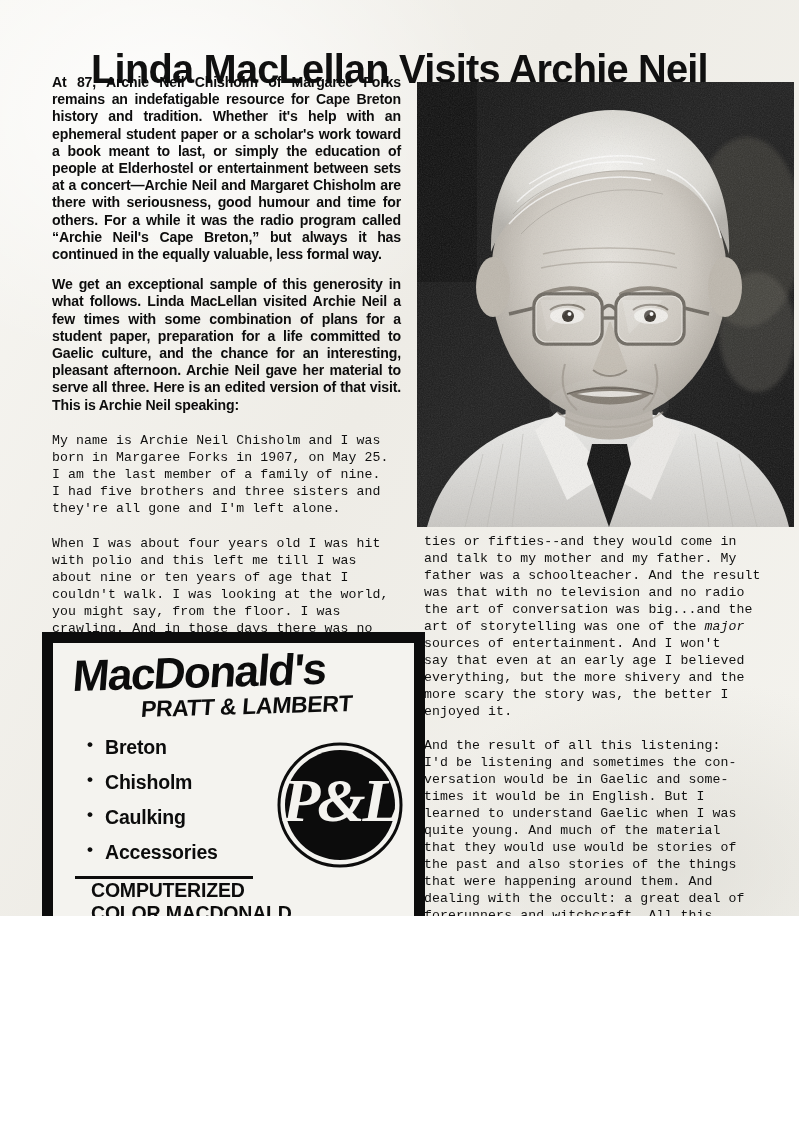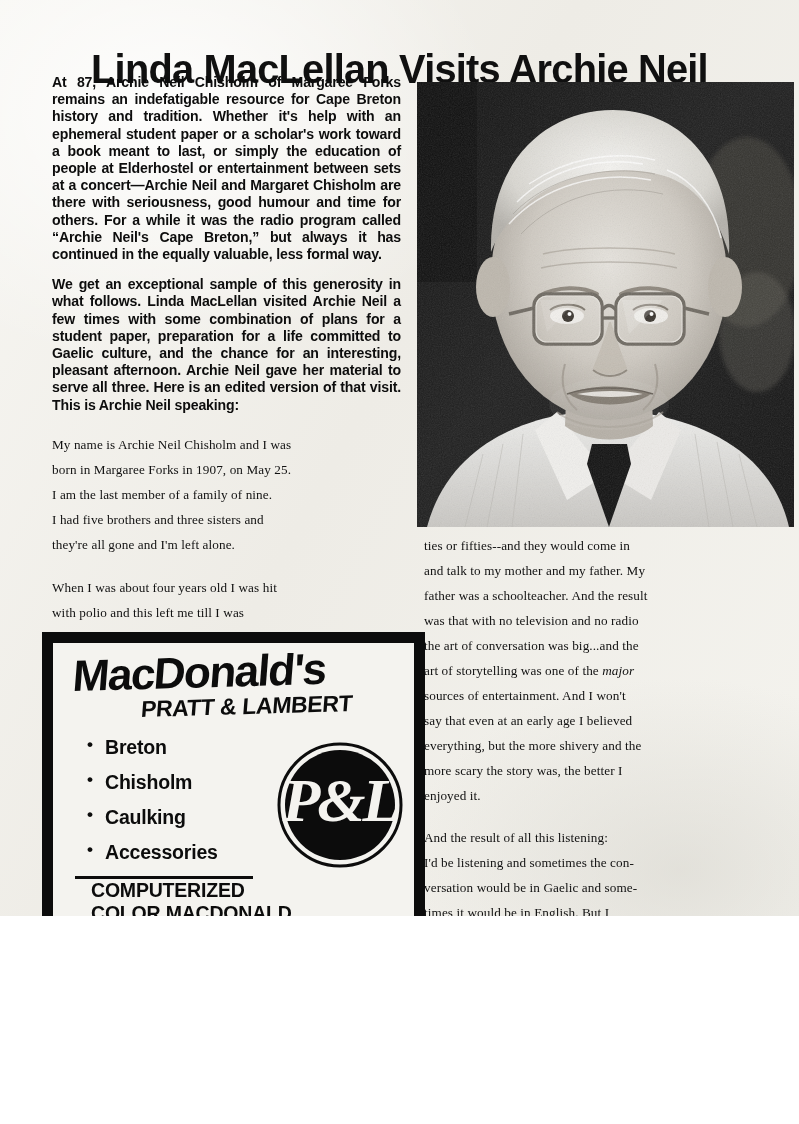--- a/index.html
+++ b/index.html
@@ -57,23 +57,23 @@
     margin: 0 0 13px 0;
     font-family: "Liberation Sans", sans-serif;
     font-weight: bold;
     font-size: 14.1px;
     line-height: 17.2px;
     letter-spacing: -0.15px;
     text-align: justify;
     color: #0d0d0d;
   }
   .mono {
-    font-family: Liberation Serif, serif;
+    font-family: Liberation Mono, monospace;
     font-size: 13.2px;
-    line-height: 25px;
+    line-height: 17px;
     letter-spacing: 0.1px;
     color: #111;
     white-space: pre-wrap;
   }
   .mono.block { margin: 0 0 18px 0; }
   .left-mono { margin-top: 18px; }
 
   
   .photo {
     position: absolute;

